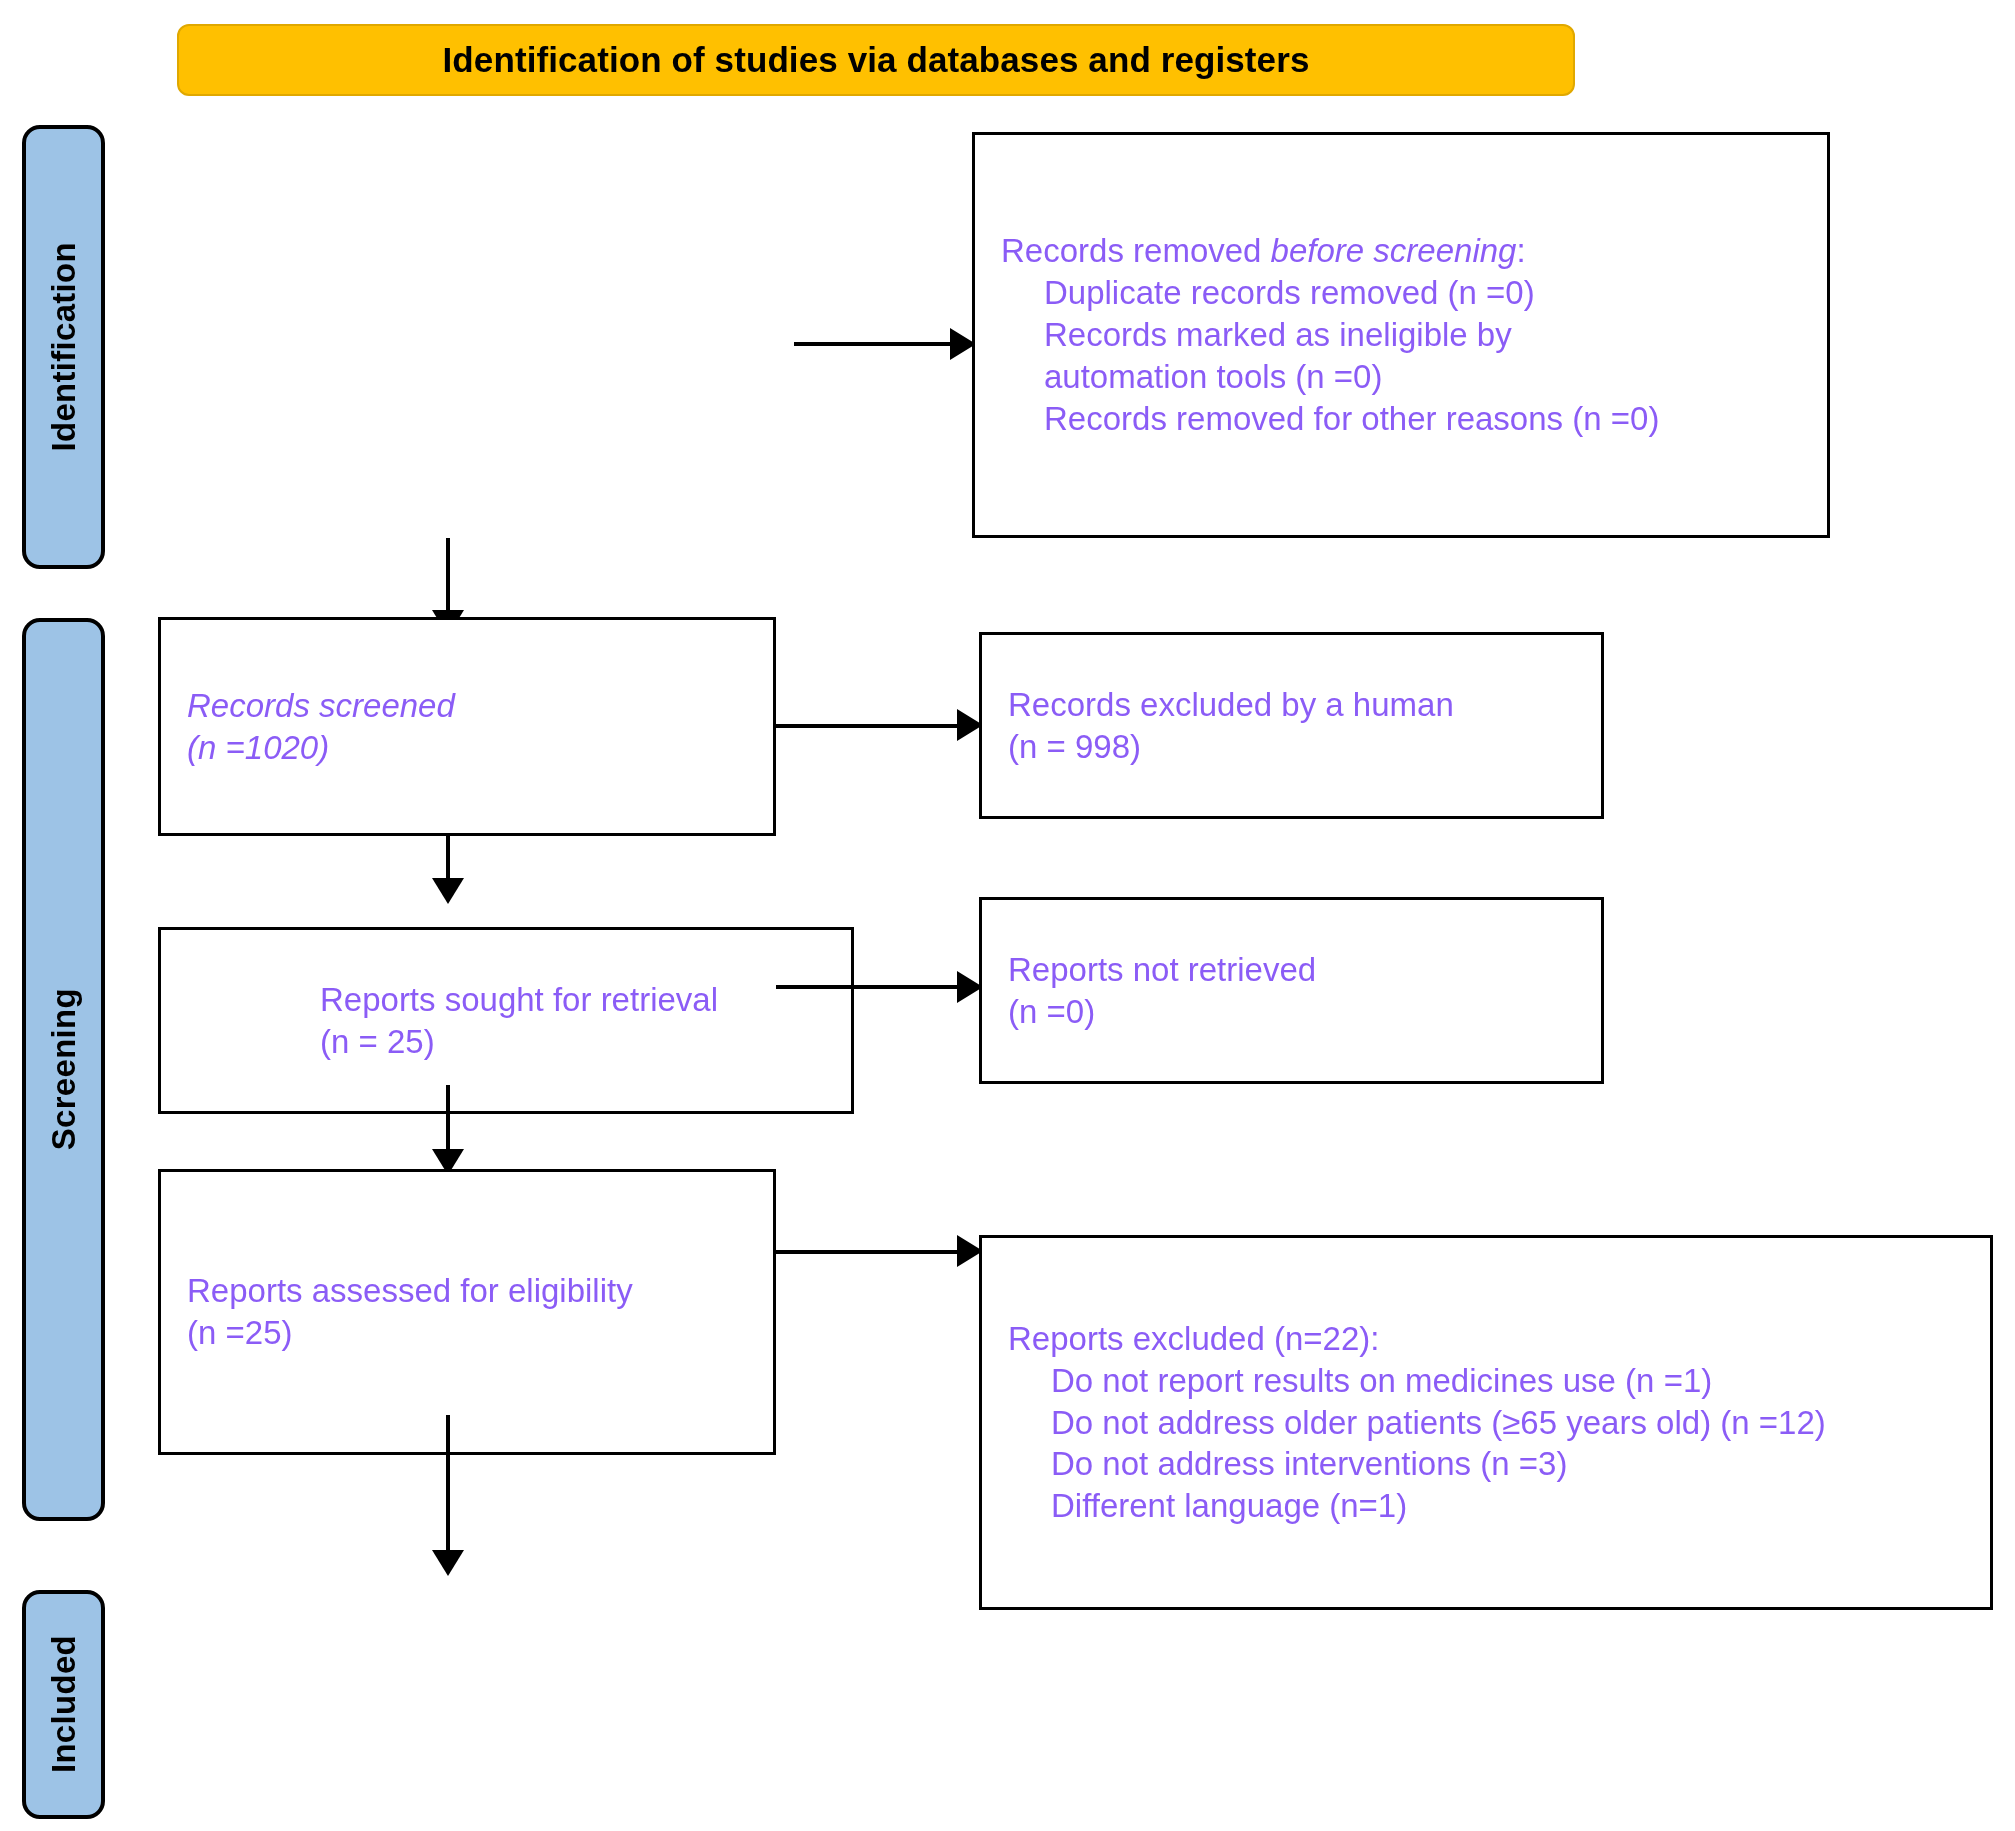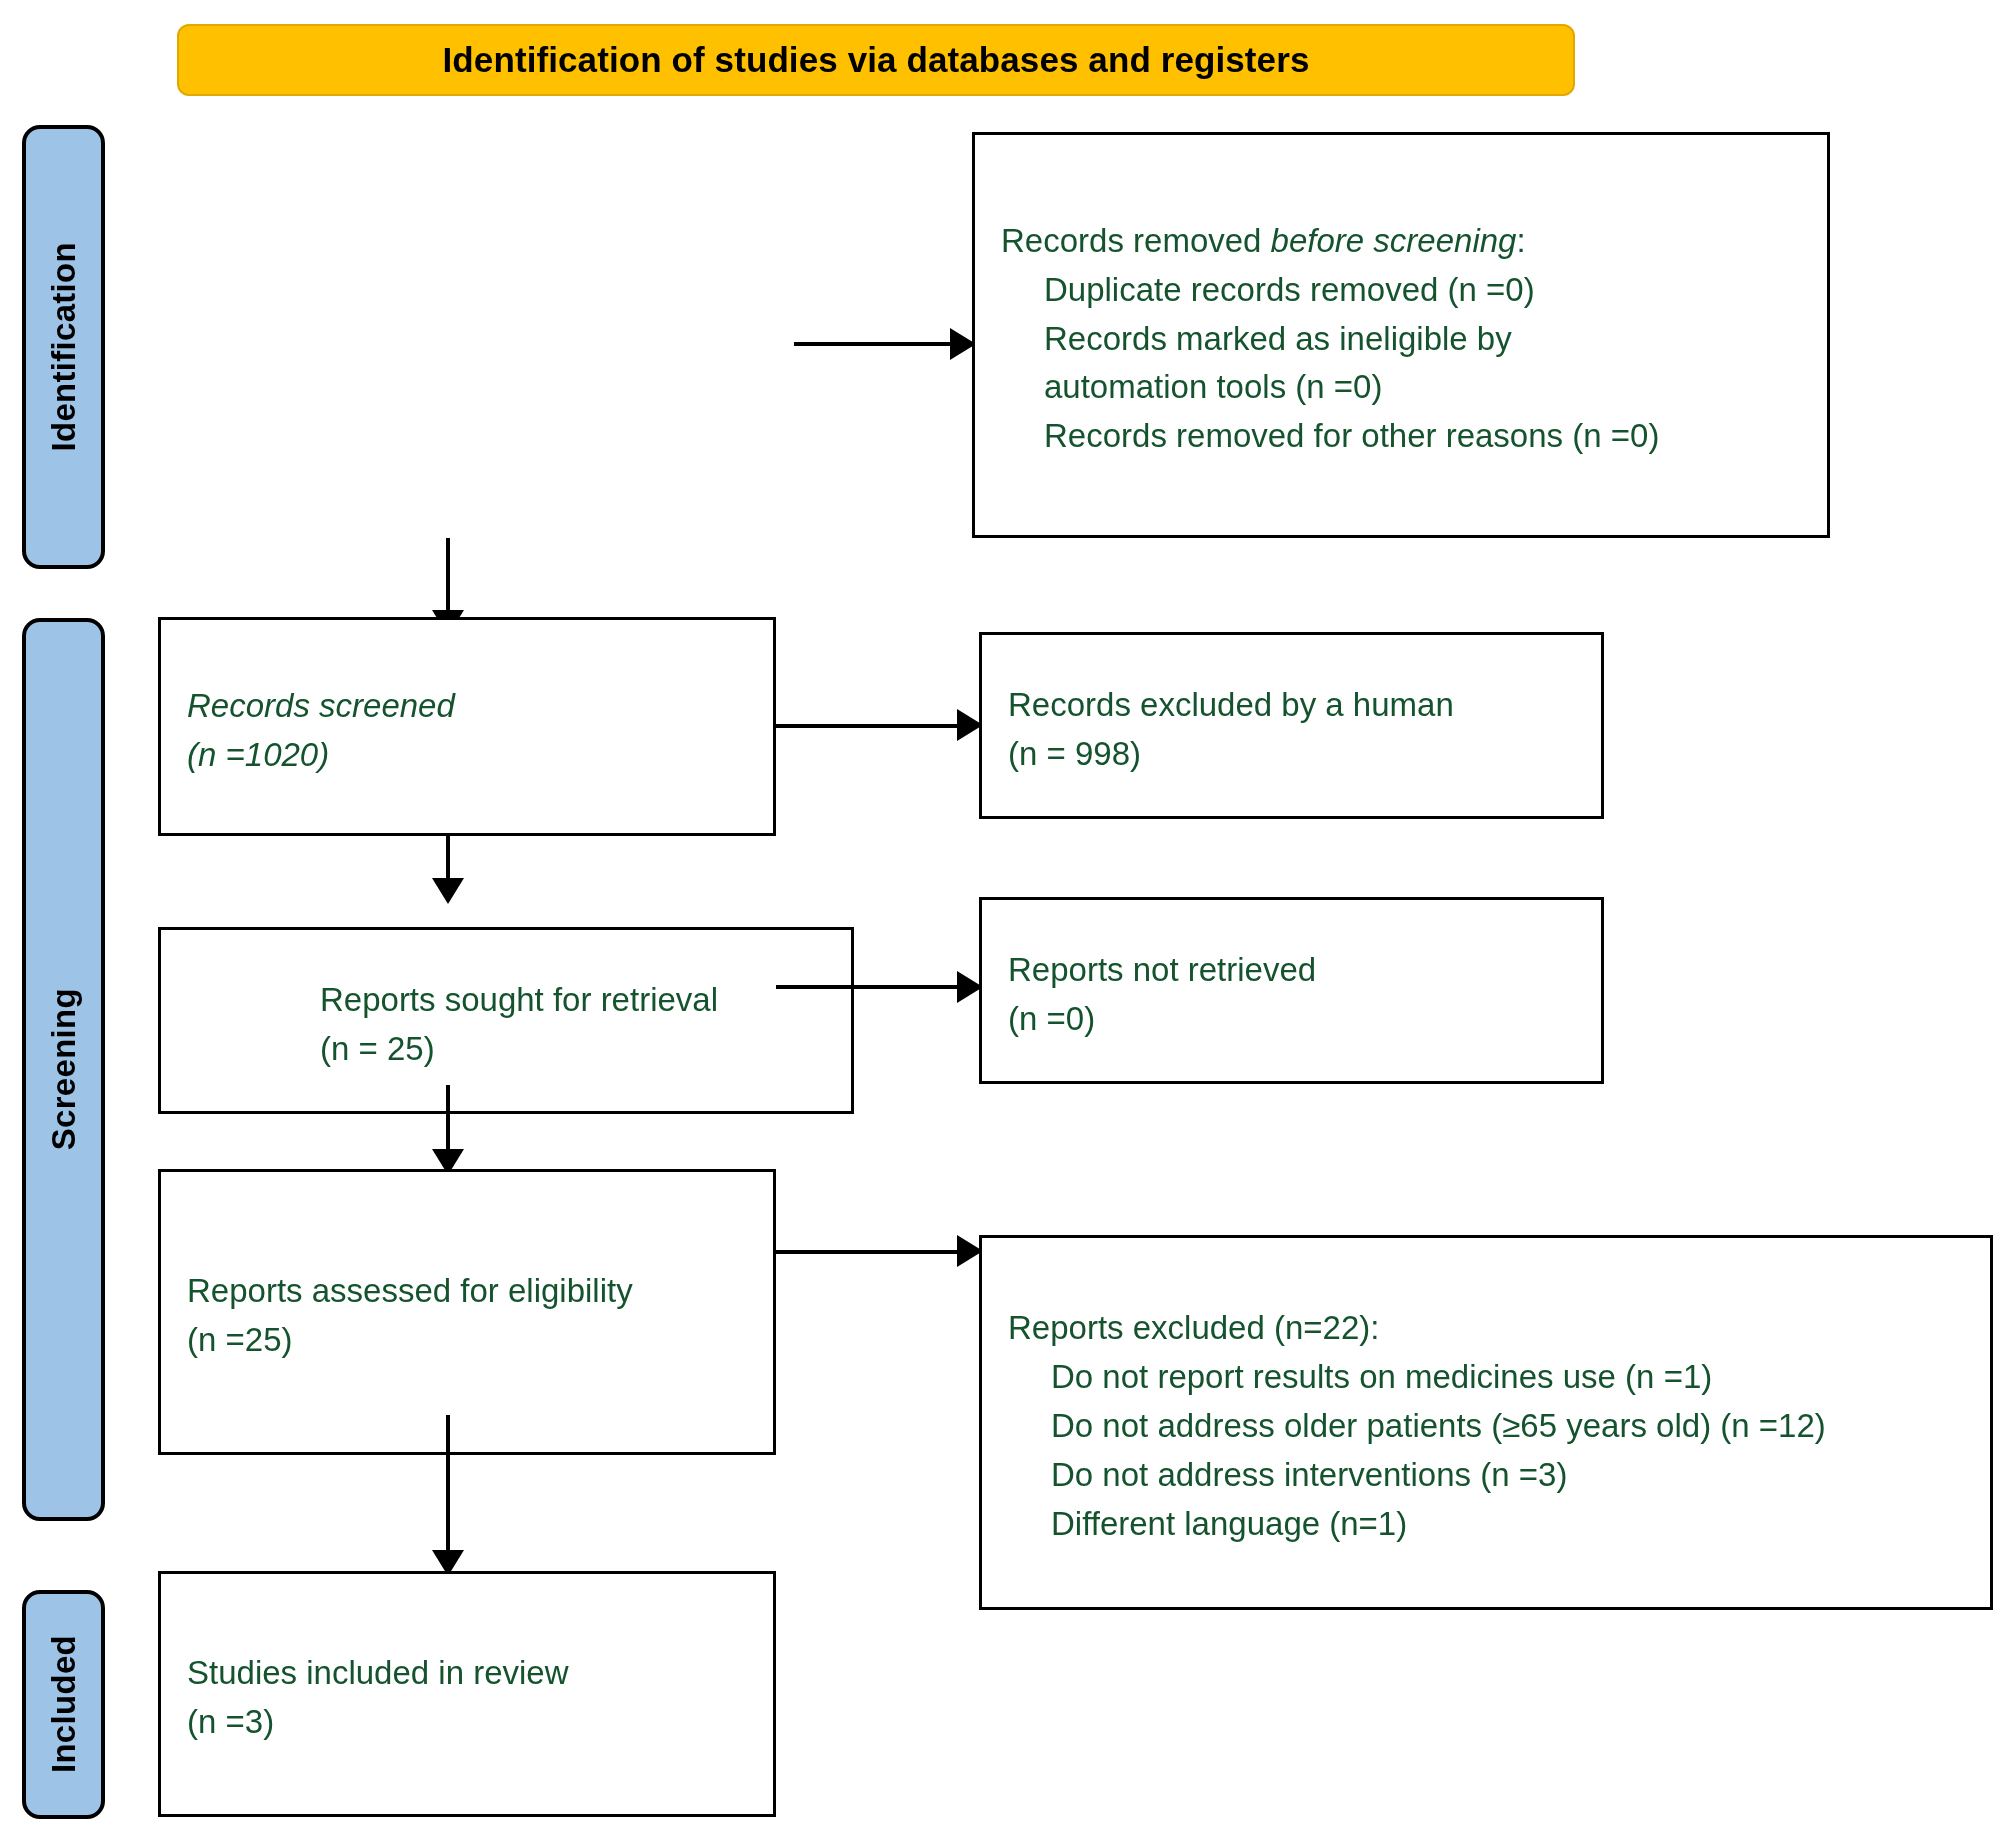--- a/index.html
+++ b/index.html
@@ -71,23 +71,22 @@
     display: flex;
     flex-direction: column;
     justify-content: center;
   }
   .fbox .lines {
     padding: 0 0 0 26px;
   }
   .fline {
     font-size: 33px;
     line-height: 1.27;
-    color: #14532d;
+    color: #8b5cf6;
     white-space: nowrap;
-    margin-top: 7px;
   }
   .fline.indent {
     padding-left: 43px;
   }
   .fline .ital {
     font-style: italic;
   }
 
   
   .vline {
@@ -211,21 +210,15 @@
       <div class="fline indent">Do not report results on medicines use (n =1)</div>
       <div class="fline indent">Do not address older patients (≥65 years old) (n =12)</div>
       <div class="fline indent">Do not address interventions (n =3)</div>
       <div class="fline indent">Different language (n=1)</div>
     </div>
   </div>
 
   <div class="vline" style="left:446px; top:1415px; height:156px;"></div>
   <div class="varrow" style="left:432px; top:1550px;"></div>
 
-  <div class="fbox" style="left:158px; top:1571px; width:618px; height:246px;">
-    <div class="lines">
-      <div class="fline">Studies included in review</div>
-      <div class="fline">(n =3)</div>
-    </div>
-  </div>
 
 </div>
 
 
 </body></html>

